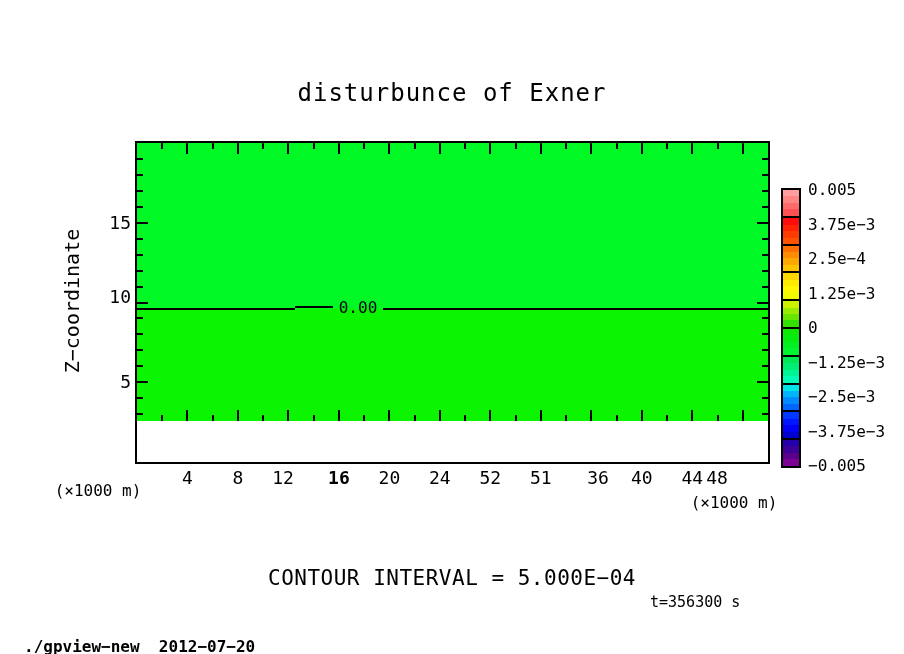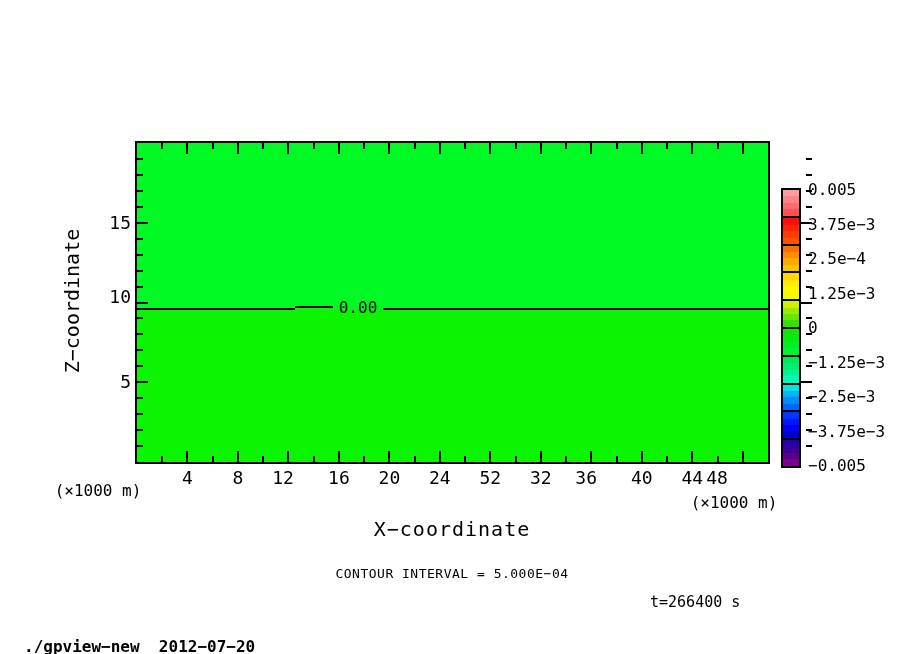--- a/index.html
+++ b/index.html
@@ -5,48 +5,49 @@
   html,body{margin:0;padding:0;background:#ffffff;}
   #screen{
     position:relative;width:904px;height:654px;background:#ffffff;overflow:hidden;
     font-family:"DejaVu Sans Mono",monospace;color:#000;
   }
   .abs{position:absolute;}
   #chart-title{left:0;top:79px;width:904px;text-align:center;font-size:24px;letter-spacing:1px;white-space:pre;}
   #plot-area{
     left:135px;top:141px;width:635px;height:323px;border:2px solid #000;box-sizing:border-box;
   }
-  #plot-inner{position:absolute;left:0;top:0;width:631px;height:319px;overflow:hidden;padding-left:44px;}
+  #plot-inner{position:absolute;left:0;top:0;width:631px;height:278px;overflow:hidden;}
   .region{position:absolute;left:0;width:631px;}
   #region-upper{top:0;height:166px;}
   #region-lower{top:166px;height:153px;}
   .zl{position:absolute;height:2px;background:#000;}
   #zero-label{position:absolute;left:193px;top:155px;width:56px;text-align:center;font-size:16px;line-height:20px;}
   .tick{position:absolute;background:#000;}
   .xlab{position:absolute;width:50px;text-align:center;font-size:18px;line-height:20px;top:468px;}
   .ylab{position:absolute;width:46px;text-align:right;font-size:18px;line-height:20px;left:85px;}
   #y-axis-title{left:72px;top:301px;transform:translate(-50%,-50%) rotate(-90deg);font-size:20px;white-space:nowrap;}
   #x-axis-title{left:0;top:517px;width:904px;text-align:center;font-size:20px;letter-spacing:1px;white-space:pre;}
   #y-axis-unit{left:40px;top:481px;width:116px;text-align:center;font-size:16px;white-space:pre;}
   #x-axis-unit{left:676px;top:493px;width:116px;text-align:center;font-size:16px;white-space:pre;}
   #colorbar{left:781px;top:188px;width:20px;height:280px;border:2px solid #000;box-sizing:border-box;display:flex;flex-direction:column;}
   .cb-cell{flex:1 1 0;border-bottom:2px solid #000;box-sizing:border-box;}
   .cb-cell:last-child{border-bottom:none;}
   .cb-lab{position:absolute;left:808px;width:96px;font-size:16px;line-height:20px;text-align:left;white-space:pre;}
-  #contour-caption{left:0;top:566px;width:904px;text-align:center;font-size:13px;letter-spacing:0.5px;white-space:pre;}
+  #contour-caption{left:0;top:566px;width:904px;text-align:center;font-size:21px;letter-spacing:0.5px;white-space:pre;}
   #time-caption{left:650px;top:593px;font-size:15px;white-space:pre;}
   .footer{top:637px;font-size:16px;font-weight:bold;white-space:pre;}
   #footer-command{left:24px;}
   #footer-source{right:22px;text-align:right;}
 </style>
 </head>
 <body>
 
 <div id="screen">
 
+  <div id="chart-title" class="abs">disturbunce of Exner</div>
 
   <div id="plot-area" class="abs">
     <div id="plot-inner">
       <div id="region-upper" class="region" style="background: rgb(0, 249, 37);"></div>
       <div id="region-lower" class="region" style="background: rgb(11, 245, 0);"></div>
       <div class="zl" style="left:0;top:165px;width:158px;"></div>
       <div class="zl" style="left:158px;top:163px;width:38px;"></div>
       <div class="zl" style="left:246px;top:165px;width:385px;"></div>
       <div id="zero-label">0.00</div>
     <div class="tick" style="left: 24.24px; top: 0px; width: 2px; height: 6px;"></div>
@@ -132,51 +133,50 @@
         <div class="tick" style="left: 0px; top: 46.85px; width: 6px; height: 2px;"></div>
         <div class="tick" style="right: 0px; top: 46.85px; width: 6px; height: 2px;"></div>
         <div class="tick" style="left: 0px; top: 30.9px; width: 6px; height: 2px;"></div>
         <div class="tick" style="right: 0px; top: 30.9px; width: 6px; height: 2px;"></div>
         <div class="tick" style="left: 0px; top: 14.95px; width: 6px; height: 2px;"></div>
         <div class="tick" style="right: 0px; top: 14.95px; width: 6px; height: 2px;"></div>
       </div>
   </div>
 
   <div id="y-axis-title" class="abs">Z−coordinate</div>
-  <div id="x-axis-title" class="abs">X−coordinate</div>
   <div id="y-axis-unit" class="abs">(×1000 m)</div>
   <div id="x-axis-unit" class="abs">(×1000 m)</div>
 
   <div id="colorbar" class="abs">
       <div class="cb-cell" style="background: linear-gradient(rgb(255, 158, 158) 0px, rgb(255, 158, 158) 25%, rgb(255, 132, 132) 25%, rgb(255, 132, 132) 50%, rgb(255, 106, 106) 50%, rgb(255, 106, 106) 75%, rgb(255, 81, 81) 75%, rgb(255, 81, 81) 100%);"></div>
       <div class="cb-cell" style="background: linear-gradient(rgb(255, 13, 13) 0px, rgb(255, 13, 13) 25%, rgb(255, 36, 5) 25%, rgb(255, 36, 5) 50%, rgb(255, 59, 0) 50%, rgb(255, 59, 0) 75%, rgb(255, 82, 0) 75%, rgb(255, 82, 0) 100%);"></div>
       <div class="cb-cell" style="background: linear-gradient(rgb(255, 111, 0) 0px, rgb(255, 111, 0) 25%, rgb(255, 139, 0) 25%, rgb(255, 139, 0) 50%, rgb(255, 168, 0) 50%, rgb(255, 168, 0) 75%, rgb(255, 196, 0) 75%, rgb(255, 196, 0) 100%);"></div>
       <div class="cb-cell" style="background: linear-gradient(rgb(255, 216, 0) 0px, rgb(255, 216, 0) 25%, rgb(255, 234, 0) 25%, rgb(255, 234, 0) 50%, rgb(255, 248, 0) 50%, rgb(255, 248, 0) 75%, rgb(242, 251, 0) 75%, rgb(242, 251, 0) 100%);"></div>
       <div class="cb-cell" style="background: linear-gradient(rgb(204, 242, 0) 0px, rgb(204, 242, 0) 25%, rgb(153, 236, 0) 25%, rgb(153, 236, 0) 50%, rgb(102, 230, 0) 50%, rgb(102, 230, 0) 75%, rgb(51, 224, 0) 75%, rgb(51, 224, 0) 100%);"></div>
       <div class="cb-cell" style="background: linear-gradient(rgb(15, 232, 0) 0px, rgb(15, 232, 0) 25%, rgb(6, 236, 16) 25%, rgb(6, 236, 16) 50%, rgb(0, 240, 32) 50%, rgb(0, 240, 32) 75%, rgb(0, 244, 48) 75%, rgb(0, 244, 48) 100%);"></div>
       <div class="cb-cell" style="background: linear-gradient(rgb(0, 232, 82) 0px, rgb(0, 232, 82) 25%, rgb(0, 238, 116) 25%, rgb(0, 238, 116) 50%, rgb(0, 244, 150) 50%, rgb(0, 244, 150) 75%, rgb(0, 250, 184) 75%, rgb(0, 250, 184) 100%);"></div>
       <div class="cb-cell" style="background: linear-gradient(rgb(0, 228, 232) 0px, rgb(0, 228, 232) 25%, rgb(0, 180, 250) 25%, rgb(0, 180, 250) 50%, rgb(0, 140, 255) 50%, rgb(0, 140, 255) 75%, rgb(0, 102, 255) 75%, rgb(0, 102, 255) 100%);"></div>
       <div class="cb-cell" style="background: linear-gradient(rgb(0, 56, 255) 0px, rgb(0, 56, 255) 25%, rgb(0, 22, 255) 25%, rgb(0, 22, 255) 50%, rgb(0, 0, 244) 50%, rgb(0, 0, 244) 75%, rgb(0, 0, 207) 75%, rgb(0, 0, 207) 100%);"></div>
       <div class="cb-cell" style="background: linear-gradient(rgb(36, 0, 173) 0px, rgb(36, 0, 173) 25%, rgb(60, 0, 153) 25%, rgb(60, 0, 153) 50%, rgb(90, 0, 139) 50%, rgb(90, 0, 139) 75%, rgb(124, 0, 145) 75%, rgb(124, 0, 145) 100%);"></div>
     </div>
 
   <div id="contour-caption" class="abs">CONTOUR INTERVAL = 5.000E−04</div>
-  <div id="time-caption" class="abs">t=266400 s</div>
+  <div id="time-caption" class="abs">t=356300 s</div>
 
   <div id="footer-command" class="abs footer">./gpview−new  2012−07−20</div>
 
 <div class="abs xlab" style="left: 162.48px;">4</div>
     <div class="abs xlab" style="left: 212.96px;">8</div>
     <div class="abs xlab" style="left: 258px;">12</div>
-    <div class="abs xlab" style="left: 313.92px;">16</div>
+    <div class="abs xlab" style="left: 313.92px; font-weight: bold;">16</div>
     <div class="abs xlab" style="left: 364.4px;">20</div>
     <div class="abs xlab" style="left: 414.88px;">24</div>
     <div class="abs xlab" style="left: 465.36px;">52</div>
-    <div class="abs xlab" style="left: 515.84px;">32</div>
-    <div class="abs xlab" style="left: 547px; text-align: right;">36</div>
+    <div class="abs xlab" style="left: 515.84px;">51</div>
+    <div class="abs xlab" style="left: 573px;">36</div>
     <div class="abs xlab" style="left: 616.8px;">40</div>
     <div class="abs xlab" style="left: 667.28px;">44</div>
     <div class="abs xlab" style="left: 692px;">48</div>
     <div class="abs ylab" style="top: 372.25px;">5</div>
     <div class="abs ylab" style="top: 287px;">10</div>
     <div class="abs ylab" style="top: 212.75px;">15</div>
     <div class="abs cb-lab" style="top: 180px;">0.005</div>
     <div class="abs cb-lab" style="top: 214.5px;">3.75e−3</div>
     <div class="abs cb-lab" style="top: 249px;">2.5e−4</div>
     <div class="abs cb-lab" style="top: 283.5px;">1.25e−3</div>

